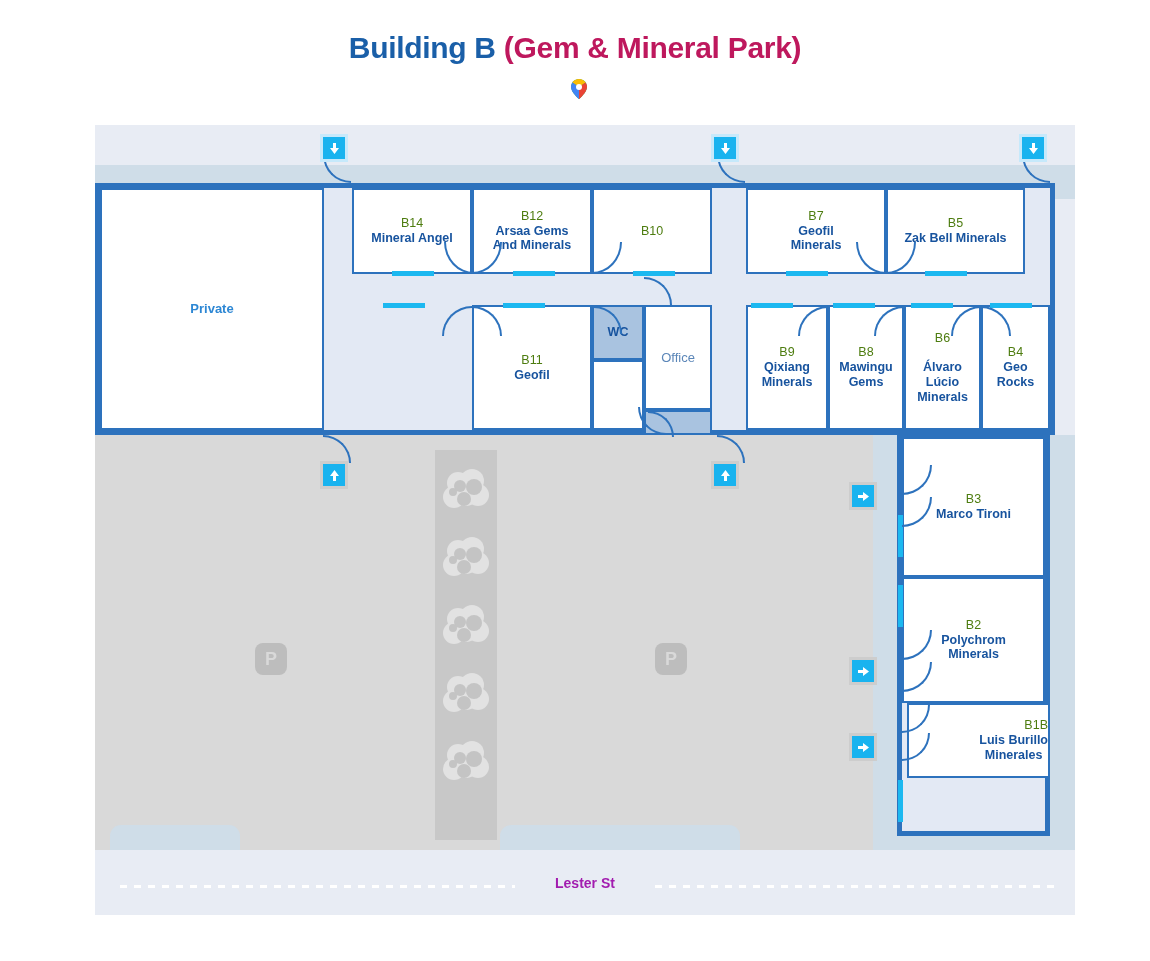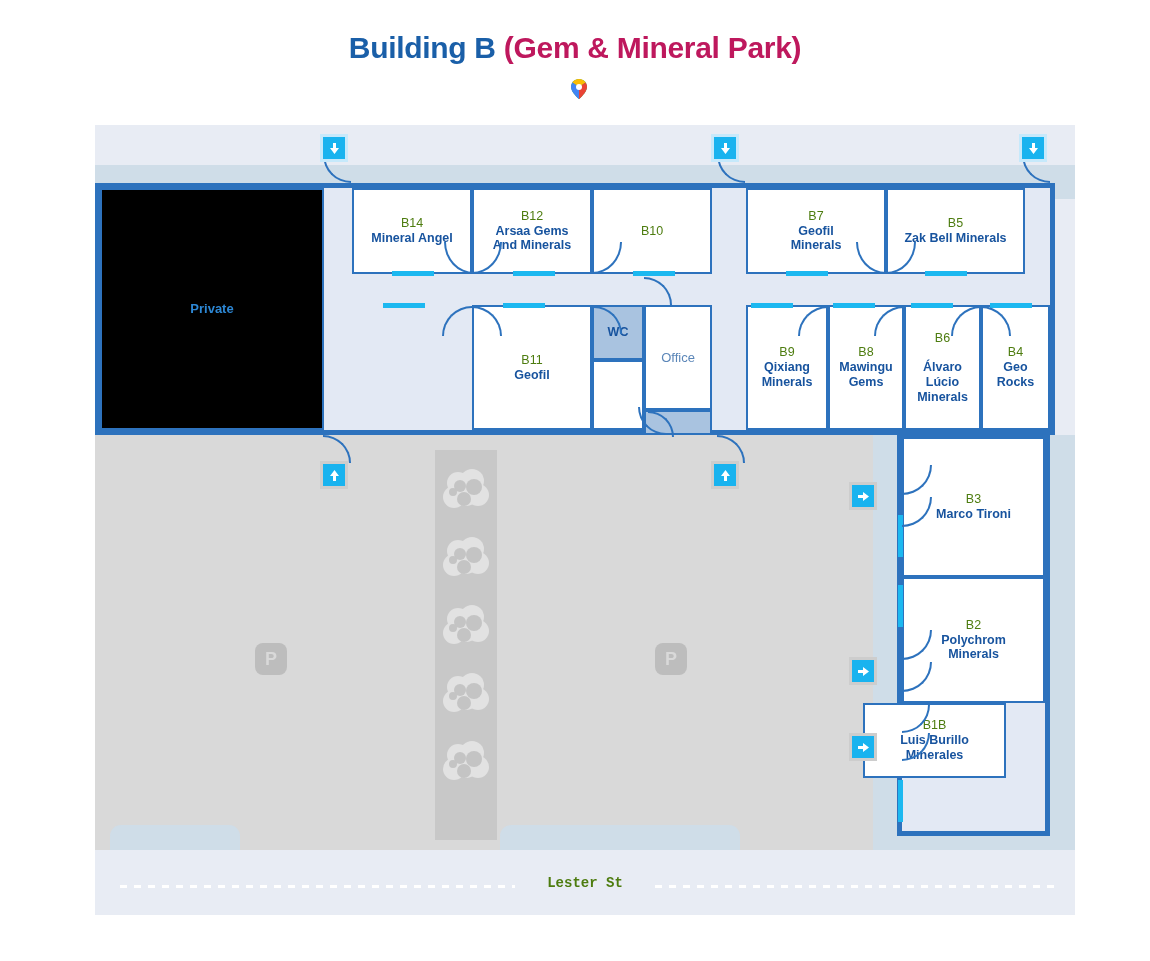--- a/index.html
+++ b/index.html
@@ -30,21 +30,21 @@
 
   
   .shell{position:absolute;border:5px solid #2d72bd;background:#e3e9f4;box-sizing:border-box;}
 
   
   .unit{position:absolute;background:#ffffff;border:2px solid #2d72bd;box-sizing:border-box;
         display:flex;flex-direction:column;align-items:center;justify-content:center;
         text-align:center;line-height:1.18;}
   .unit .code{font-size:12.5px;color:#4d7c0f;font-weight:normal;}
   .unit .nm{font-size:12.5px;color:#17539e;font-weight:bold;}
-  .unit.gray{background:#000000;}
+  .unit.gray{background:#ffffff;}
   .unit.wc{background:#a9c3e0;}
   .lbl-office{font-size:13px;color:#5b86b8;font-weight:normal;}
   .lbl-private{font-size:13px;color:#2d87d4;font-weight:bold;}
 
   
   .win{position:absolute;background:#1cb8f0;}
   .win.h{height:5px;}
   .win.v{width:5px;}
 
   
@@ -63,21 +63,21 @@
          justify-content:center;}
 
   
   .cutout{position:absolute;background:#cfdde8;border-top-left-radius:11px;border-top-right-radius:11px;}
 
   
   #street{position:absolute;left:0;top:725px;width:980px;height:65px;background:#e8ecf4;}
   .dash{position:absolute;top:35px;height:3px;
         background:repeating-linear-gradient(to right,#ffffff 0 7px,transparent 7px 14px);}
   #street-name{position:absolute;top:25px;left:425px;width:130px;text-align:center;
-               font-size:14px;font-weight:bold;color:#4d7c0f;font-family:Liberation Mono, monospace;}
+               font-size:14px;font-weight:bold;color:#a21caf;}
 
   
   .arrow{position:absolute;width:22px;height:22px;background:#19b3ef;
          display:flex;align-items:center;justify-content:center;}
   .arrow.onblue{box-shadow:0 0 0 3px #c6e9fb;}
   .arrow.ongray{box-shadow:0 0 0 3px #cdcdcd;}
   .arrow svg{display:block;}
 
   
   .strip{position:absolute;background:#cfdde8;}
@@ -274,21 +274,21 @@
   <div class="shell" style="left:802px;top:307px;width:153px;height:404px;"></div>
   <div class="unit" style="left:807px;top:312px;width:143px;height:140px;">
     <span class="code">B3</span>
     <span class="nm">Marco Tironi</span>
   </div>
   <div class="unit" style="left:807px;top:452px;width:143px;height:126px;">
     <span class="code">B2</span>
     <span class="nm" style="white-space:pre-line;">Polychrom
 Minerals</span>
   </div>
-  <div class="unit" style="left:768px;top:578px;width:143px;height:75px;">
+  <div class="unit" style="left:812px;top:578px;width:143px;height:75px;align-items:flex-end;">
     <span class="code">B1B</span>
     <span class="nm" style="white-space:pre-line;">Luis Burillo
 Minerales</span>
   </div>
 
   <div class="win h" style="left:297px;top:146px;width:42px;"></div>
   <div class="win h" style="left:418px;top:146px;width:42px;"></div>
   <div class="win h" style="left:538px;top:146px;width:42px;"></div>
   <div class="win h" style="left:691px;top:146px;width:42px;"></div>
   <div class="win h" style="left:830px;top:146px;width:42px;"></div>

